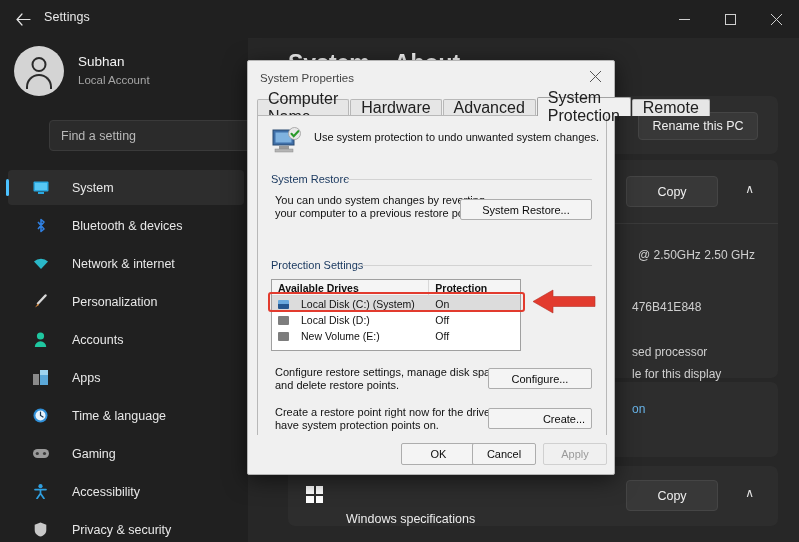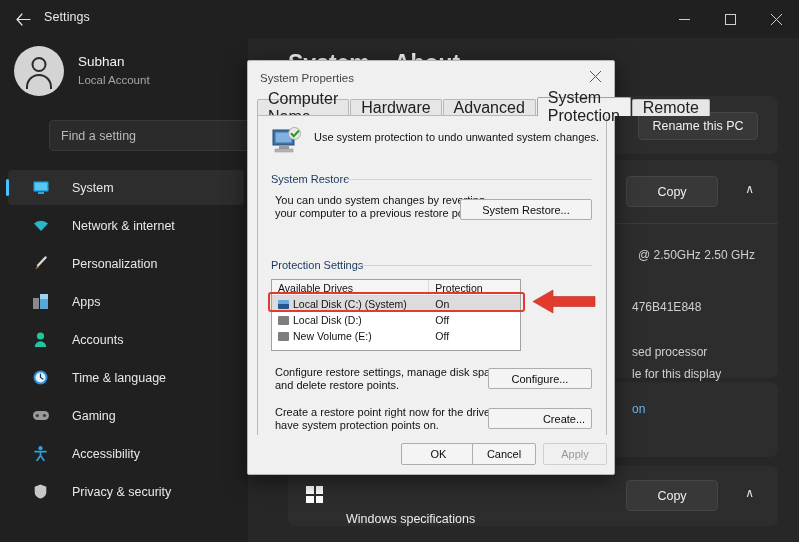--- a/index.html
+++ b/index.html
@@ -91,27 +91,27 @@
   .grpline { position:absolute; height:1px; background:#d3d3d3; }
 
   .body-txt { position:absolute; font-size:11px; color:#111; line-height:13.5px; }
   .winbtn { position:absolute; background:#f4f4f4; border:1px solid #adadad;
       border-radius:2px; font-size:11px; color:#0b0b0b; display:flex;
       align-items:center; justify-content:center; }
   .winbtn.dis { color:#9a9a9a; background:#f0f0f0; border-color:#d0d0d0; }
 
   .listbox { position:absolute; left:23px; top:218px; width:250px; height:72px;
       background:#fff; border:1px solid #a0a0a0; }
-  .lb-head { display:flex; height:16px; background:#f5f5f5; border-bottom:1px solid #d8d8d8; }
+  .lb-head { display:flex; height:16px; background:#f5f5f5; border-bottom:1px solid #d8d8d8;font-weight:bold; }
   .lb-head span { font-size:10.5px; color:#111; padding-left:6px; display:flex; align-items:center; }
   .lb-col1 { width:158px; border-right:1px solid #d8d8d8; }
   .lb-col2 { width:91px; }
   .lb-row { display:flex; height:16px; align-items:center; }
   .lb-row.sel { background:#dcdcdc; }
-  .lb-name { width:158px; font-size:10.5px; color:#111; display:flex; align-items:center; padding-left:6px; gap:4px;text-align:right;}
+  .lb-name { width:158px; font-size:10.5px; color:#111; display:flex; align-items:center; padding-left:6px; gap:12px;text-align:right;}
   .lb-prot { width:91px; font-size:10.5px; color:#111; padding-left:6px; }
   .drive-ico { width:11px; height:9px; background:#7d7d7d; border-radius:1px; flex:none; }
   .drive-ico.sysd { background:linear-gradient(#6aa9dd 0 45%, #25578f 45% 100%); }
 
   .hl-box { position:absolute; left:20px; top:231px; width:257px; height:20px;
       border:2px solid #e23b2e; border-radius:3px; pointer-events:none; }
   .arrow { position:absolute; left:283px; top:227px; width:66px; height:27px; }
 
   .dlg-footer { position:absolute; left:1px; right:1px; bottom:1px; height:38px; background:#f0f0f0; }
 </style>
@@ -175,53 +175,61 @@
             <svg width="16" height="14" viewBox="0 0 16 14">
               <rect x="0.5" y="0.5" width="15" height="10" rx="1" fill="#2aa8e0"></rect>
               <rect x="2" y="2" width="12" height="7" fill="#57c8f5"></rect>
               <rect x="5" y="11" width="6" height="2" fill="#2aa8e0"></rect>
             </svg>
           </span>
           <span class="navlabel">System</span>
         </div>
         <div class="navitem">
           <span class="navicon">
+            <svg width="14" height="15" viewBox="0 0 14 15">
+              <path d="M4 4 L10 11 L7 13.5 V1.5 L10 4 L4 11" stroke="#2f7fe0" stroke-width="1.6" fill="none" stroke-linejoin="round"></path>
+            </svg>
+          </span>
+          <span class="navlabel">Bluetooth &amp; devices</span>
+        </div>
+        <div class="navitem">
+          <span class="navicon">
             <svg width="16" height="12" viewBox="0 0 16 12">
               <path d="M1 3.5 A10 10 0 0 1 15 3.5 L8 11 Z" fill="#2ab8c8"></path>
             </svg>
           </span>
           <span class="navlabel">Network &amp; internet</span>
         </div>
         <div class="navitem">
           <span class="navicon">
             <svg width="15" height="15" viewBox="0 0 15 15">
               <line x1="12.5" y1="1.5" x2="5" y2="9.5" stroke="#d8d8d8" stroke-width="2.4" stroke-linecap="round"></line>
               <path d="M5 9.5 L2 13.5 L6 11" fill="#e08b3a"></path>
             </svg>
           </span>
           <span class="navlabel">Personalization</span>
+        </div>
+        <div class="navitem">
+          <span class="navicon">
+            <svg width="13" height="15" viewBox="0 0 13 15">
+              <circle cx="6.5" cy="4" r="3.6" fill="#1fc7a0"></circle>
+              <path d="M0.8 15 A5.7 5.7 0 0 1 12.2 15 Z" fill="#1fc7a0"></path>
+            </svg>
+          </span>
+          <span class="navlabel">Accounts</span>
         </div>
         <div class="navitem">
           <span class="navicon">
             <svg width="15" height="15" viewBox="0 0 15 15">
               <rect x="0" y="4" width="6" height="11" fill="#8a8a8a"></rect>
               <rect x="7" y="0" width="8" height="15" fill="#5ba8d8"></rect>
               <rect x="7" y="0" width="8" height="5" fill="#9ed4ef"></rect>
             </svg>
           </span>
           <span class="navlabel">Apps</span>
-        </div>
-        <div class="navitem">
-          <span class="navicon">
-            <svg width="13" height="15" viewBox="0 0 13 15">
-              <circle cx="6.5" cy="4" r="3.6" fill="#1fc7a0"></circle>
-              <path d="M0.8 15 A5.7 5.7 0 0 1 12.2 15 Z" fill="#1fc7a0"></path>
-            </svg>
-          </span>
-          <span class="navlabel">Accounts</span>
         </div>
         <div class="navitem">
           <span class="navicon">
             <svg width="15" height="15" viewBox="0 0 15 15">
               <circle cx="7.5" cy="7.5" r="7" fill="#2f8fd8"></circle>
               <circle cx="7.5" cy="7.5" r="5" fill="#e9f3fb"></circle>
               <path d="M7.5 4 V7.5 L10 9" stroke="#17364f" stroke-width="1.2" fill="none" stroke-linecap="round"></path>
             </svg>
           </span>
           <span class="navlabel">Time &amp; language</span>

